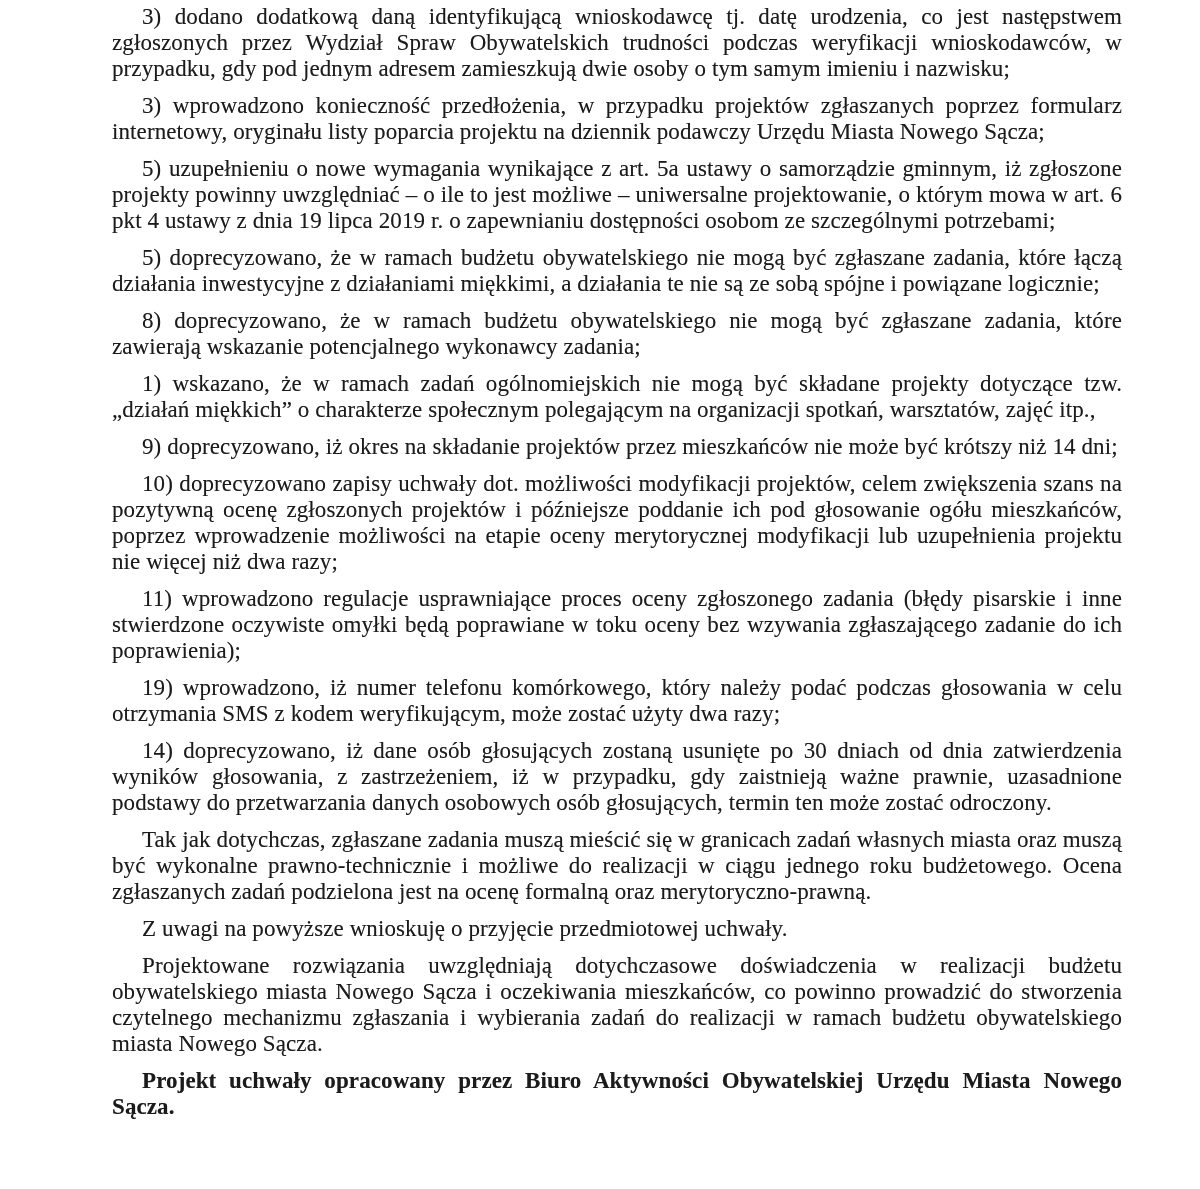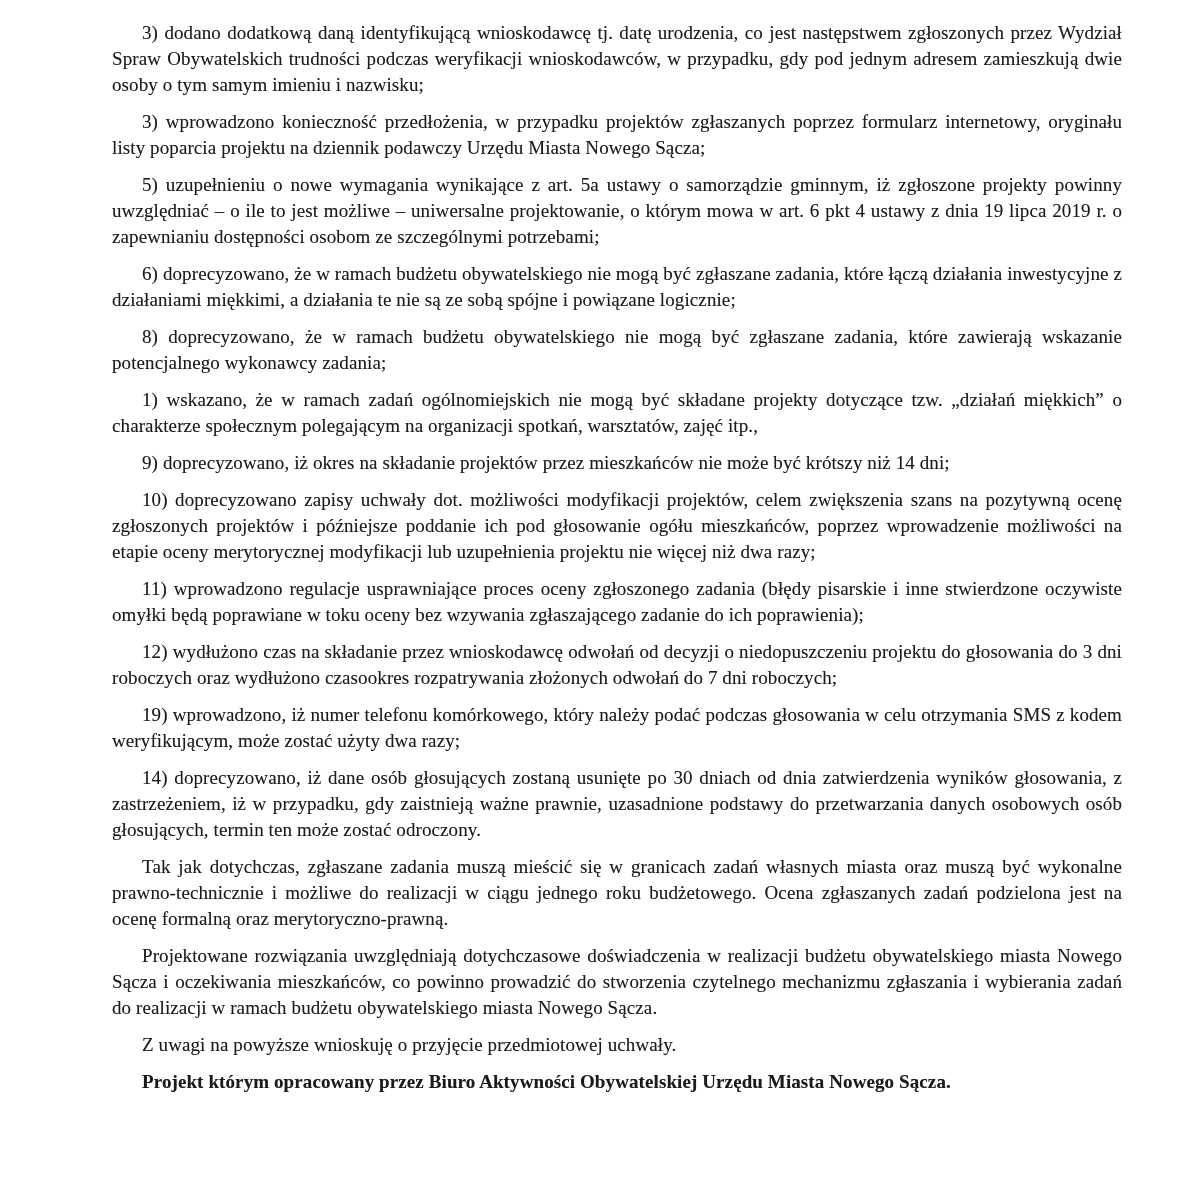--- a/index.html
+++ b/index.html
@@ -15,24 +15,24 @@
   }
   .page {
     position: relative;
     width: 1200px;
     height: 1189px;
     background: #ffffff;
   }
   .doc-body {
     position: absolute;
     left: 112px;
-    top: 20px;
+    top: 4px;
     width: 1010px;
     color: #1b1b1b;
-    font-size: 19px;
+    font-size: 23px;
     line-height: 26px;
     text-align: justify;
     letter-spacing: 0.1px;
   }
   .doc-body p {
     margin: 0 0 11px 0;
     text-indent: 30px;
     
     text-shadow: 0 0 0.4px rgba(0,0,0,0.35);
   }
@@ -41,27 +41,26 @@
   }
 </style>
 </head>
 <body>
 
 <div class="page">
   <div class="doc-body" id="doc-body">
       <p class="">3) dodano dodatkową daną identyfikującą wnioskodawcę tj. datę urodzenia, co jest następstwem zgłoszonych przez Wydział Spraw Obywatelskich trudności podczas weryfikacji wnioskodawców, w przypadku, gdy pod jednym adresem zamieszkują dwie osoby o tym samym imieniu i nazwisku;</p>
       <p class="">3) wprowadzono konieczność przedłożenia, w przypadku projektów zgłaszanych poprzez formularz internetowy, oryginału listy poparcia projektu na dziennik podawczy Urzędu Miasta Nowego Sącza;</p>
       <p class="">5) uzupełnieniu o nowe wymagania wynikające z art. 5a ustawy o samorządzie gminnym, iż zgłoszone projekty powinny uwzględniać – o ile to jest możliwe – uniwersalne projektowanie, o którym mowa w art. 6 pkt 4 ustawy z dnia 19 lipca 2019 r. o zapewnianiu dostępności osobom ze szczególnymi potrzebami;</p>
-      <p class="">6) doprecyzowano, że w ramach budżetu obywatelskiego nie mogą być zgłaszane zadania, które łączą działania inwestycyjne z działaniami miękkimi, a działania te nie są ze sobą spójne i powiązane logicznie;</p>
+      <p class="">5) doprecyzowano, że w ramach budżetu obywatelskiego nie mogą być zgłaszane zadania, które łączą działania inwestycyjne z działaniami miękkimi, a działania te nie są ze sobą spójne i powiązane logicznie;</p>
       <p class="">8) doprecyzowano, że w ramach budżetu obywatelskiego nie mogą być zgłaszane zadania, które zawierają wskazanie potencjalnego wykonawcy zadania;</p>
       <p class="">1) wskazano, że w ramach zadań ogólnomiejskich nie mogą być składane projekty dotyczące tzw. „działań miękkich” o charakterze społecznym polegającym na organizacji spotkań, warsztatów, zajęć itp.,</p>
       <p class="">9) doprecyzowano, iż okres na składanie projektów przez mieszkańców nie może być krótszy niż 14 dni;</p>
       <p class="">10) doprecyzowano zapisy uchwały dot. możliwości modyfikacji projektów, celem zwiększenia szans na pozytywną ocenę zgłoszonych projektów i późniejsze poddanie ich pod głosowanie ogółu mieszkańców, poprzez wprowadzenie możliwości na etapie oceny merytorycznej modyfikacji lub uzupełnienia projektu nie więcej niż dwa razy;</p>
       <p class="">11) wprowadzono regulacje usprawniające proces oceny zgłoszonego zadania (błędy pisarskie i inne stwierdzone oczywiste omyłki będą poprawiane w toku oceny bez wzywania zgłaszającego zadanie do ich poprawienia);</p>
-      <p class="">12) wydłużono czas na składanie przez wnioskodawcę odwołań od decyzji o niedopuszczeniu projektu do głosowania do 3 dni roboczych oraz wydłużono czasookres rozpatrywania złożonych odwołań do 7 dni roboczych;</p>
       <p class="">19) wprowadzono, iż numer telefonu komórkowego, który należy podać podczas głosowania w celu otrzymania SMS z kodem weryfikującym, może zostać użyty dwa razy;</p>
       <p class="">14) doprecyzowano, iż dane osób głosujących zostaną usunięte po 30 dniach od dnia zatwierdzenia wyników głosowania, z zastrzeżeniem, iż w przypadku, gdy zaistnieją ważne prawnie, uzasadnione podstawy do przetwarzania danych osobowych osób głosujących, termin ten może zostać odroczony.</p>
       <p class="">Tak jak dotychczas, zgłaszane zadania muszą mieścić się w granicach zadań własnych miasta oraz muszą być wykonalne prawno-technicznie i możliwe do realizacji w ciągu jednego roku budżetowego. Ocena zgłaszanych zadań podzielona jest na ocenę formalną oraz merytoryczno-prawną.</p>
+      <p class="">Z uwagi na powyższe wnioskuję o przyjęcie przedmiotowej uchwały.</p>
       <p class="">Projektowane rozwiązania uwzględniają dotychczasowe doświadczenia w realizacji budżetu obywatelskiego miasta Nowego Sącza i oczekiwania mieszkańców, co powinno prowadzić do stworzenia czytelnego mechanizmu zgłaszania i wybierania zadań do realizacji w ramach budżetu obywatelskiego miasta Nowego Sącza.</p>
-      <p class="">Z uwagi na powyższe wnioskuję o przyjęcie przedmiotowej uchwały.</p>
-      <p class="bold">Projekt którym opracowany przez Biuro Aktywności Obywatelskiej Urzędu Miasta Nowego Sącza.</p>
+      <p class="bold">Projekt uchwały opracowany przez Biuro Aktywności Obywatelskiej Urzędu Miasta Nowego Sącza.</p>
     </div>
 </div>
 
 </body></html>

